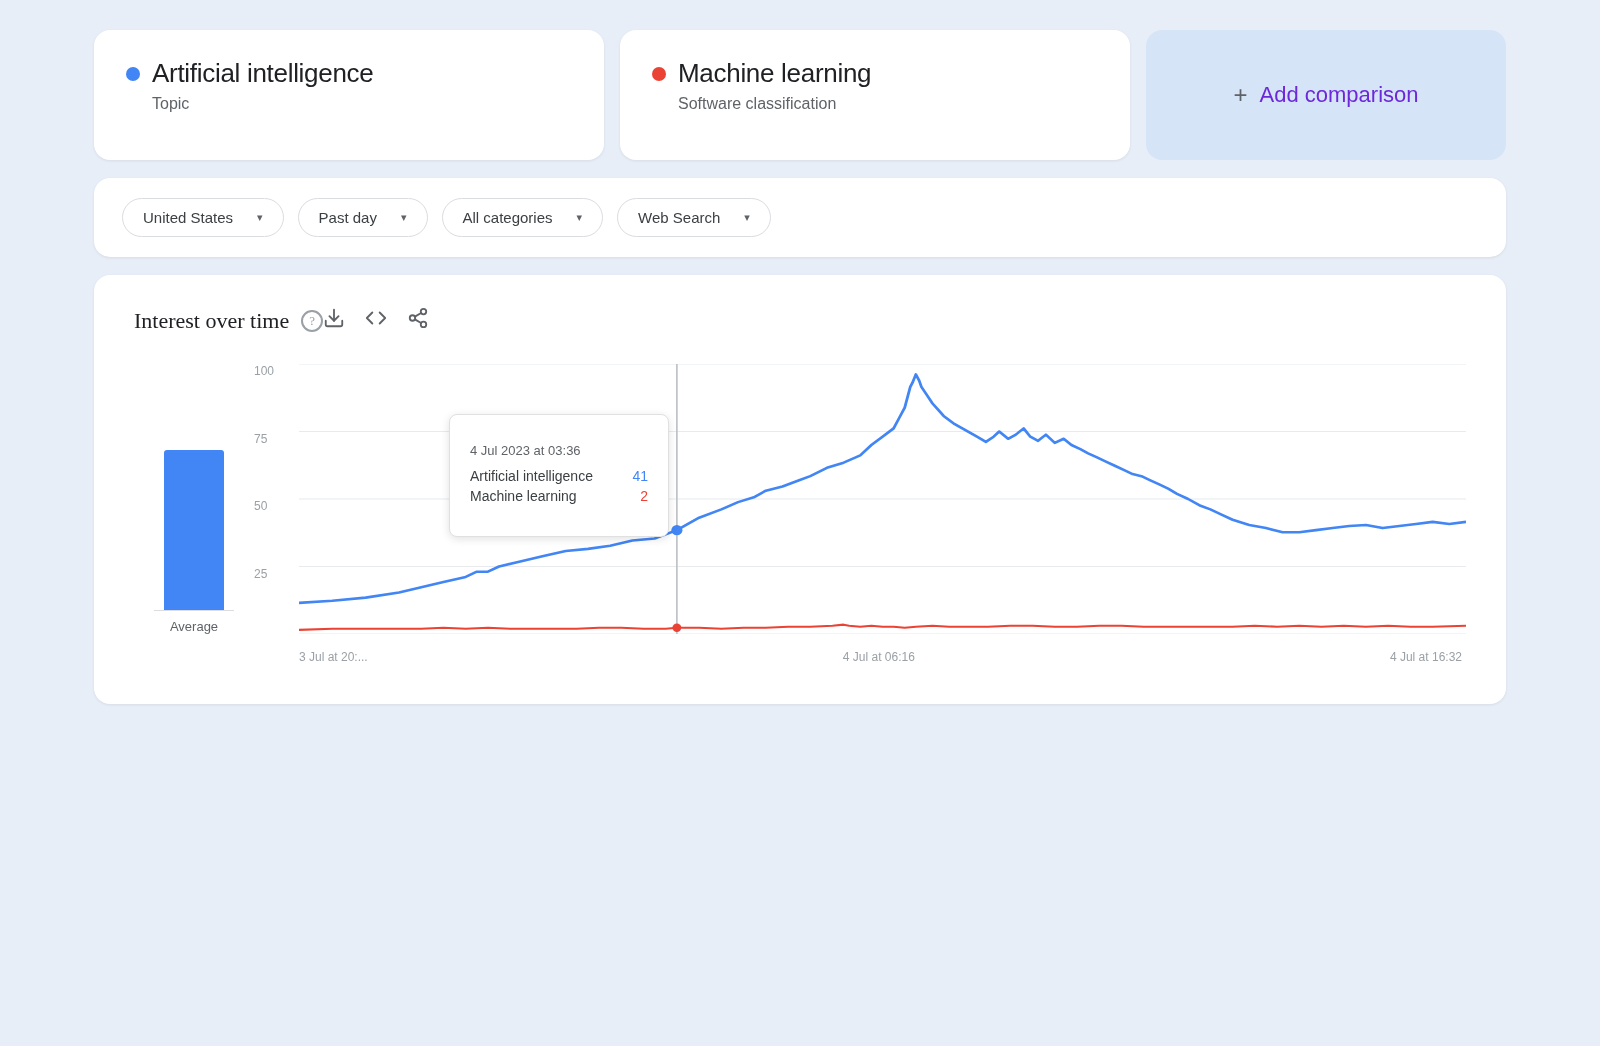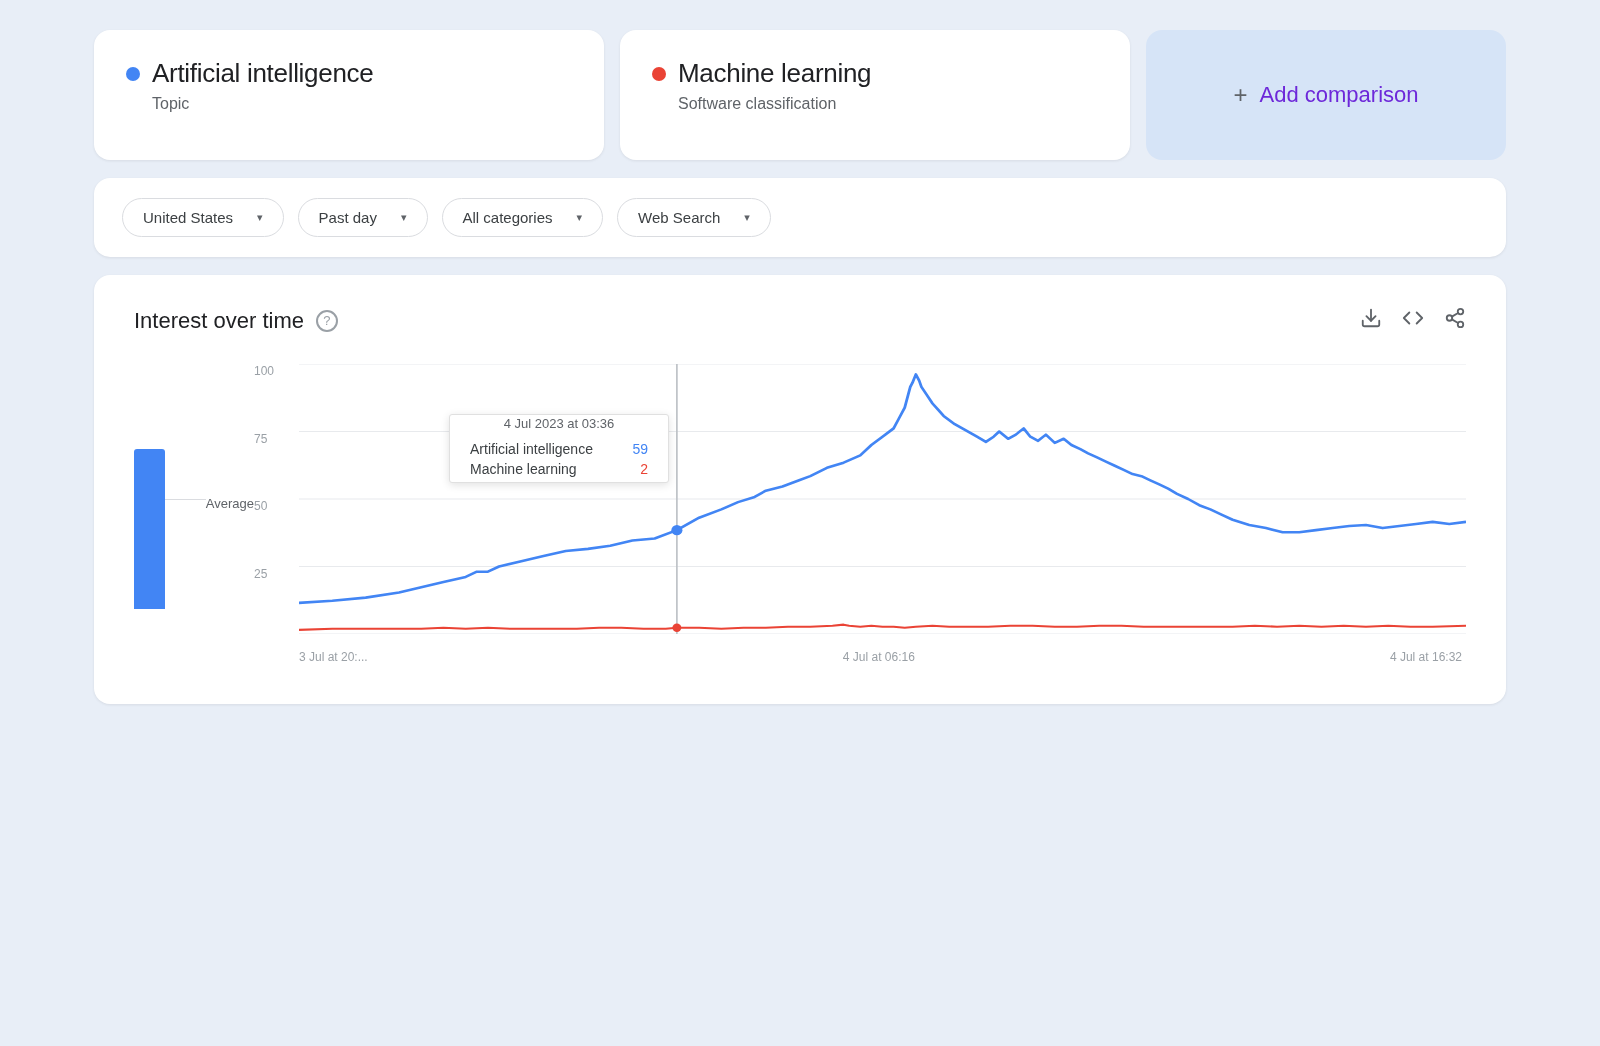--- a/index.html
+++ b/index.html
@@ -112,22 +112,22 @@
     
     .chart-section {
       background: #fff;
       border-radius: 16px;
       padding: 32px 40px 40px 40px;
       box-shadow: 0 1px 3px rgba(0,0,0,0.08);
     }
     .chart-header {
       display: flex;
       align-items: center;
-      justify-content: space-between;
       margin-bottom: 30px;
+      font-family: Liberation Serif, serif;
     }
     .chart-title-group {
       display: flex;
       align-items: center;
       gap: 12px;
     }
     .chart-title {
       font-size: 22px;
       color: #202124;
       font-weight: 400;
@@ -155,26 +155,26 @@
       cursor: pointer;
     }
     
     .chart-area {
       display: flex;
       gap: 0;
       position: relative;
     }
     .avg-bar-section {
       display: flex;
-      flex-direction: row;
+      flex-direction: column;
       align-items: center;
       width: 120px;
       flex-shrink: 0;
       padding-bottom: 30px;
-      justify-content: flex-start;
+      justify-content: flex-end;
     }
     .avg-bar-wrapper {
       width: 60px;
       height: 220px;
       display: flex;
       flex-direction: column;
       justify-content: flex-end;
       position: relative;
     }
     .avg-bar {
@@ -201,26 +201,25 @@
       flex: 1;
       position: relative;
     }
     
     .tooltip {
       position: absolute;
       left: 160px;
       top: 120px;
       background: #fff;
       border: 1px solid #e0e0e0;
-      border-radius: 3px;
-      padding: 1px 20px;
+      border-radius: 8px;
+      padding: 28px 20px;
       box-shadow: 0 2px 8px rgba(0,0,0,0.12);
       z-index: 10;
       min-width: 220px;
-      text-align: center;
     }
     .tooltip-date {
       font-size: 13px;
       color: #5f6368;
       font-weight: 500;
       margin-bottom: 10px;
     }
     .tooltip-row {
       display: flex;
       justify-content: space-between;
@@ -360,21 +359,21 @@
             <circle cx="340" cy="160" r="5" fill="#4285f4"></circle>
 
             <circle cx="340" cy="254" r="4" fill="#ea4335"></circle>
           </svg>
 
           
           <div class="tooltip" style="left:150px; top:50px;">
             <div class="tooltip-date">4 Jul 2023 at 03:36</div>
             <div class="tooltip-row">
               <span>Artificial intelligence</span>
-              <span class="val-blue">59</span>
+              <span class="val-blue">41</span>
             </div>
             <div class="tooltip-row">
               <span>Machine learning</span>
               <span class="val-red">2</span>
             </div>
           </div>
         </div>
 
         <div style="position:absolute; bottom:0; left:45px; right:4px; display:flex; justify-content:space-between;gap:16px;">
           <span class="x-label">3 Jul at 20:...</span>

